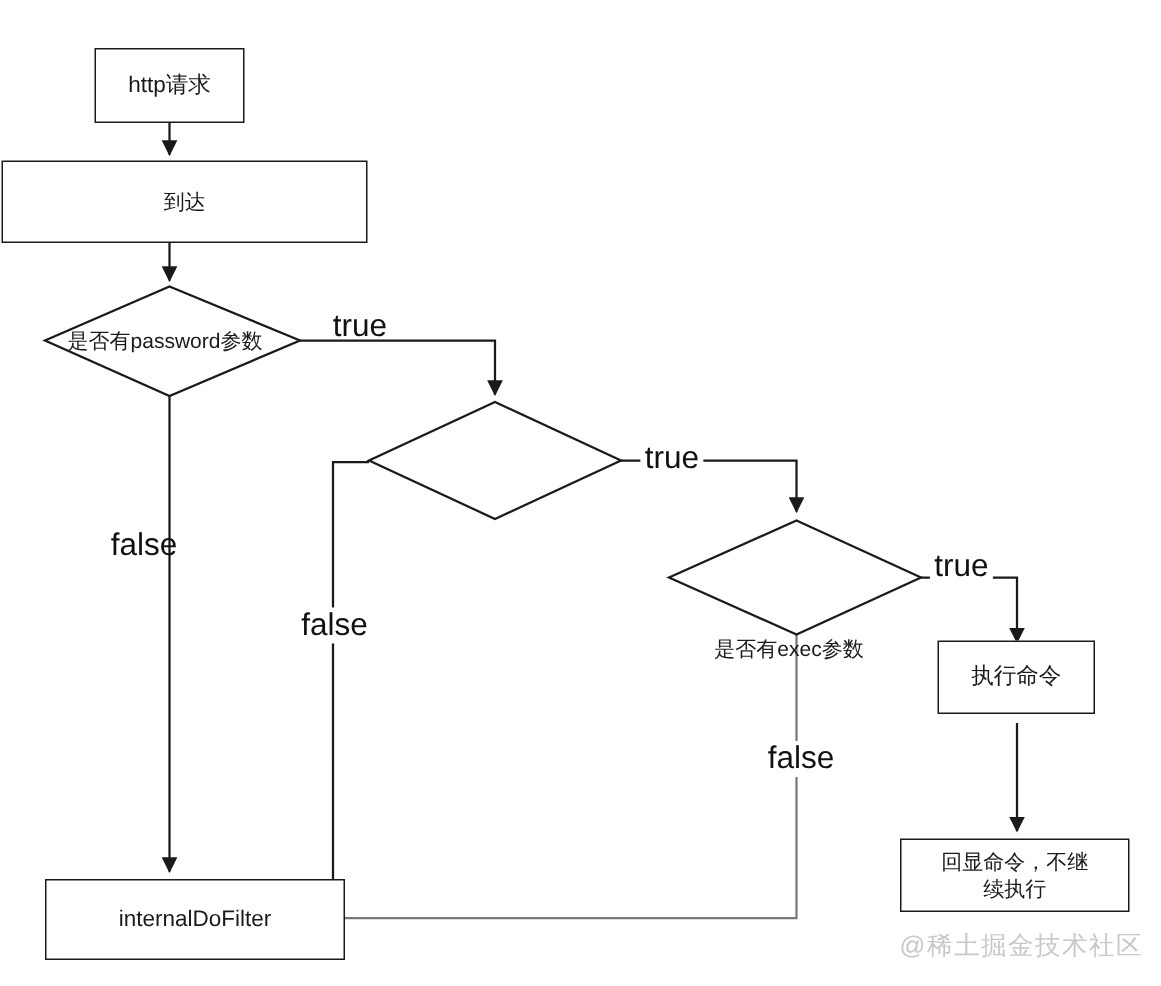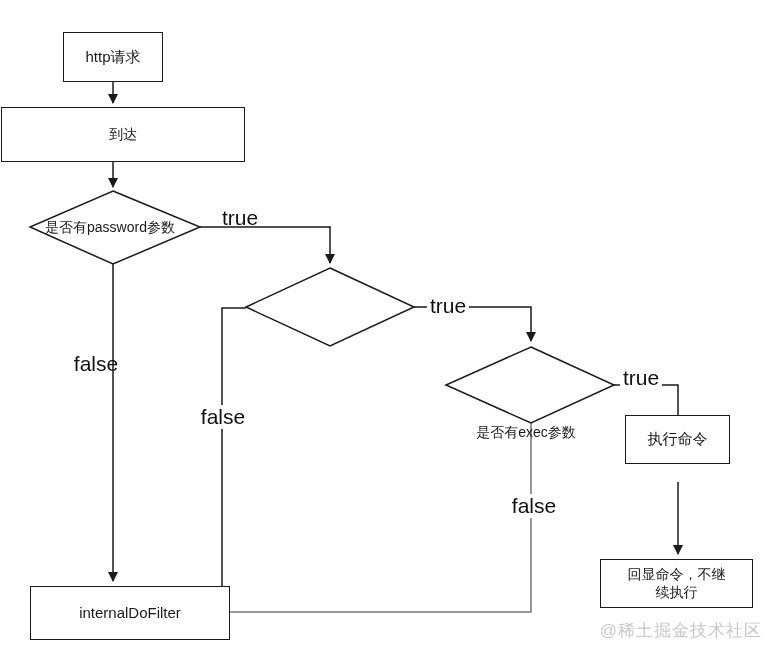--- a/index.html
+++ b/index.html
@@ -114,21 +114,21 @@
   </svg>
 
   <div class="node-box" style="left:63px; top:32px; width:100px; height:50px;">
     <span>http请求</span>
   </div>
 
   <div class="node-box" style="left:1px; top:107px; width:244px; height:55px;">
     <span class="arrive-line">到达</span>
   </div>
 
-  <div class="node-box" style="left:625px; top:415px; width:105px; height:49px;">
+  <div class="node-box" style="left:625px; top:427px; width:105px; height:49px;">
     <span>执行命令</span>
   </div>
 
   <div class="node-box echo-box" style="left:600px; top:559px; width:153px; height:49px;">
     <span>回显命令，不继续执行</span>
   </div>
 
   <div class="node-box" style="left:30px; top:586px; width:200px; height:54px;">
     <span>internalDoFilter</span>
   </div>

